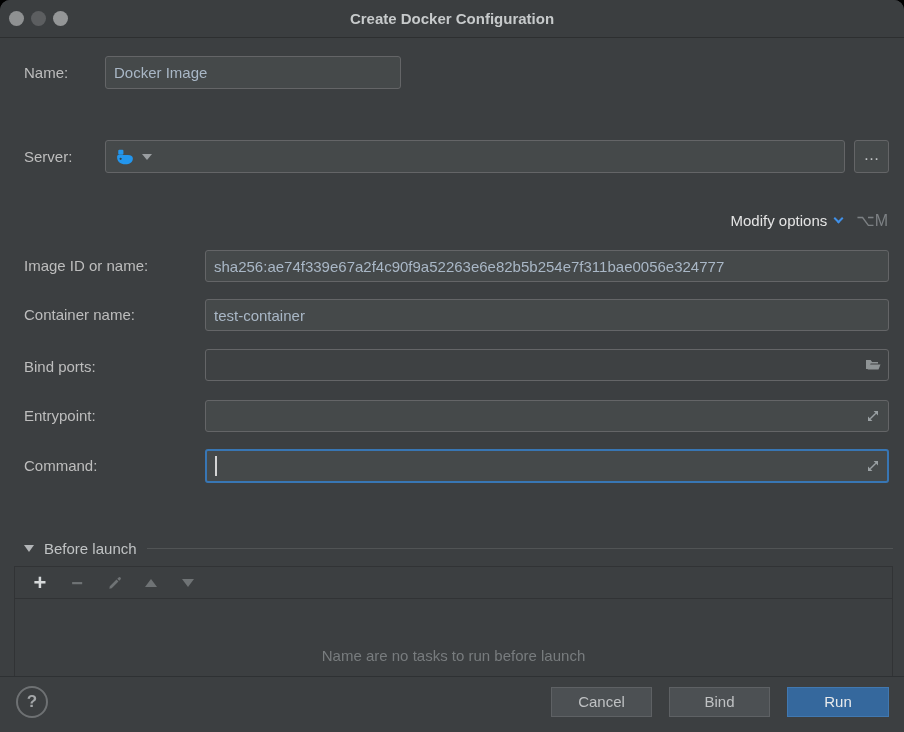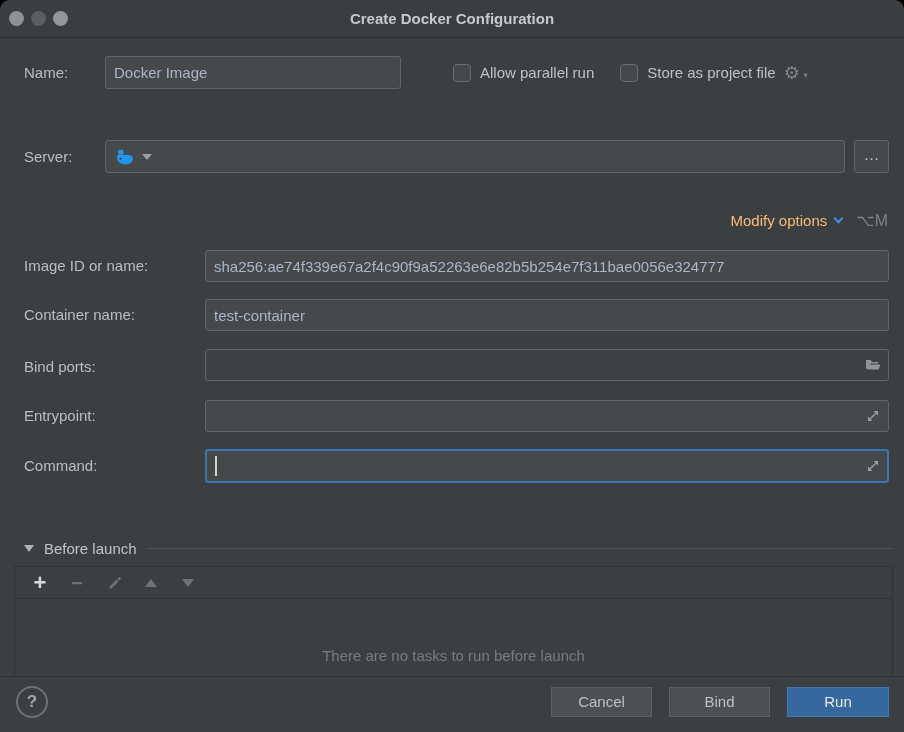--- a/index.html
+++ b/index.html
@@ -45,21 +45,21 @@
     border:1px solid #646567;border-radius:3px;display:flex;align-items:center;padding:0 10px;cursor:pointer;}
   .combo .docker-ic{width:18px;height:18px;margin-right:8px;display:flex;align-items:center;}
   .combo .combo-text{color:#c5c8ca;flex:1;}
   .combo-arrow{width:0;height:0;border-left:5px solid transparent;border-right:5px solid transparent;
     border-top:6px solid #9a9ea1;}
   .browse-btn{position:absolute;left:854px;top:140px;width:35px;height:33px;background:#45494a;
     border:1px solid #646567;border-radius:3px;color:#c0c3c5;text-align:center;line-height:28px;
     font-size:16px;cursor:pointer;}
   
   .modify-row{position:absolute;top:207px;right:16px;height:26px;display:flex;align-items:center;}
-  .modify-link{color:#fdba74;cursor:pointer;display:flex;align-items:center;}
+  .modify-link{color:#e5e5e5;cursor:pointer;display:flex;align-items:center;}
   .chev{width:7px;height:7px;border-right:2px solid #4090e8;border-bottom:2px solid #4090e8;
     transform:rotate(45deg);margin:-4px 0 0 8px;}
   .shortcut{color:#7d8184;margin-left:14px;font-size:16px;}
   
   .bl-header{position:absolute;left:24px;right:11px;top:538px;height:20px;display:flex;align-items:center;}
   .bl-tri{width:0;height:0;border-left:5.5px solid transparent;border-right:5.5px solid transparent;
     border-top:7px solid #b2b5b7;margin-right:10px;cursor:pointer;flex:0 0 auto;}
   .bl-title{color:#c0c3c4;flex:0 0 auto;}
   .bl-line{flex:1;border-top:1px solid #515455;margin-left:10px;}
   .bl-panel{position:absolute;left:14px;right:11px;top:566px;bottom:55px;border:1px solid #313335;
@@ -94,27 +94,20 @@
   <div class="titlebar">
     <span class="tl tl1"></span>
     <span class="tl tl2"></span>
     <span class="tl tl3"></span>
     <div class="title">Create Docker Configuration</div>
   </div>
 
   <div class="rowlabel" style="top:56px;">Name:</div>
   <input class="field" style="left: 105px; top: 56px; width: 296px;" value="Docker Image">
 
-  <div class="optsrow">
-    <span class="checkbox"></span>
-    <span class="cblabel" style="margin-right:26px;">Allow parallel run</span>
-    <span class="checkbox"></span>
-    <span class="cblabel">Store as project file</span>
-    <span class="gear">⚙<span class="gear-arrow">▾</span></span>
-  </div>
 
   <div class="rowlabel" style="top:140px;">Server:</div>
   <div class="combo">
     <span class="docker-ic">
       <svg width="18" height="18" viewBox="0 0 16 16">
         <rect x="2" y="1.5" width="4.6" height="4.6" rx="1" fill="#2396ed"></rect>
         <path fill="#2396ed" d="M1 7.4 C1 6.7 1.6 6.2 2.3 6.2 H10.6 c2.9 0 4.4 1.3 4.4 3.1 0 3.1-2.8 5.2-6.8 5.2 C4.1 14.5 1 11.8 1 8.6 Z"></path>
         <circle cx="4.1" cy="9.6" r="1" fill="#30404a"></circle>
       </svg>
     </span>
@@ -191,21 +184,21 @@
           <path fill="#6f7375" d="M2.6 10.6 L8.9 4.3 L10.7 6.1 L4.4 12.4 L2.2 12.8 Z M9.6 3.6 L10.8 2.4 a1.2 1.2 0 0 1 1.8 1.8 L11.4 5.4 Z"></path>
         </svg>
       </span>
       <span class="tb-btn">
           <span class="tri-up"></span>
         </span>
       <span class="tb-btn">
           <span class="tri-down"></span>
         </span>
     </div>
-    <div class="bl-empty">There are no tasks to run before launch</div>
+    <div class="bl-empty">Name are no tasks to run before launch</div>
   </div>
 
   <div class="footer-sep"></div>
   <div class="help-btn">?</div>
   <div class="btn btn-cancel">Cancel</div>
   <div class="btn btn-apply">Bind</div>
   <div class="btn btn-run">Run</div>
 
 </div>
 

